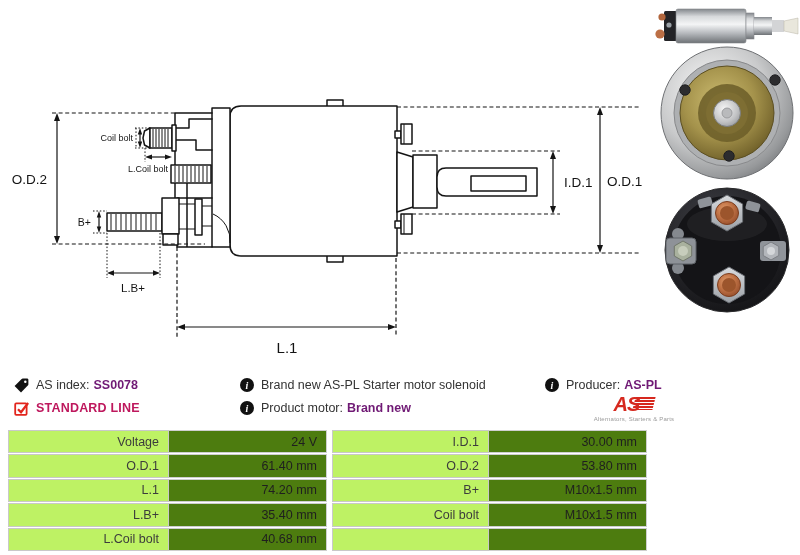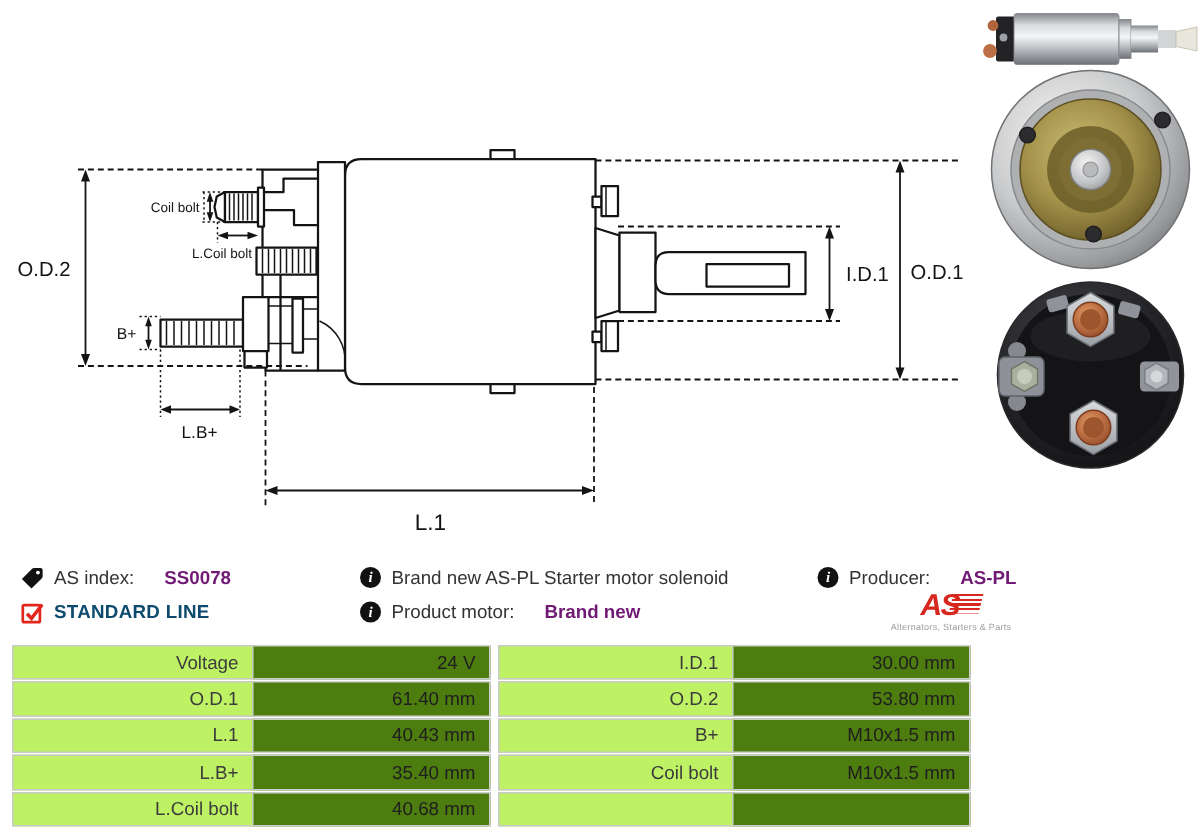--- a/index.html
+++ b/index.html
@@ -13,25 +13,25 @@
   .thin{stroke:#141414;stroke-width:1;fill:none;}
   .dash{stroke:#141414;stroke-width:1.2;fill:none;stroke-dasharray:4 2.6;}
   .dot{stroke:#141414;stroke-width:1;fill:none;stroke-dasharray:1.5 1.9;}
   .arr{fill:#141414;stroke:none;}
   .dim{stroke:#141414;stroke-width:1.2;fill:none;}
   
   .photo{position:absolute;}
   
   .inforow{position:absolute;height:18px;display:flex;align-items:center;gap:7px;font-size:12.5px;color:#333;}
   .inforow .b{font-weight:700;color:#701a75;}
-  .inforow.red{color:#0c4a6e;font-weight:700;letter-spacing:.2px;}
+  .inforow.red{color:#be185d;font-weight:700;letter-spacing:.2px;}
   .iicon{width:14px;height:14px;border-radius:50%;background:#111;color:#fff;display:inline-flex;
          align-items:center;justify-content:center;font-size:10px;font-weight:700;
          font-family:"Liberation Serif", serif;font-style:italic;flex:0 0 14px;}
-  .txtpair{display:flex;gap:20px;white-space:nowrap;}
+  .txtpair{display:flex;gap:4px;white-space:nowrap;}
   
   .aslogo{position:absolute;left:586px;top:394px;width:96px;text-align:center;}
   .aslogo .mark{position:relative;display:inline-block;line-height:1;}
   .aslogo .as{font-size:20px;font-weight:800;font-style:italic;color:#d6281e;letter-spacing:-1px;
               text-shadow:1px 0 0 #fff;}
   .aslogo .stripes{display:inline-block;width:20px;height:13px;margin-left:-5px;vertical-align:1px;
               transform:skewX(-14deg);
               background:repeating-linear-gradient(180deg,#d6281e 0 1.5px,transparent 1.5px 3.1px);}
   .aslogo .tag{font-size:6px;color:#9a9a9a;margin-top:1px;letter-spacing:.2px;}
   
@@ -295,21 +295,21 @@
     </span>
     <div class="tag">Alternators, Starters &amp; Parts</div>
   </div>
 
   <div class="spec left">
     <div class="cell lab">Voltage</div>
     <div class="cell val">24 V</div>
     <div class="cell lab">O.D.1</div>
     <div class="cell val">61.40 mm</div>
     <div class="cell lab">L.1</div>
-    <div class="cell val">40.43 mm</div>
+    <div class="cell val">74.20 mm</div>
     <div class="cell lab">L.B+</div>
     <div class="cell val">35.40 mm</div>
     <div class="cell lab">L.Coil bolt</div>
     <div class="cell val">40.68 mm</div>
   </div>
 
   <div class="spec right">
     <div class="cell lab">I.D.1</div>
     <div class="cell val">30.00 mm</div>
     <div class="cell lab">O.D.2</div>

